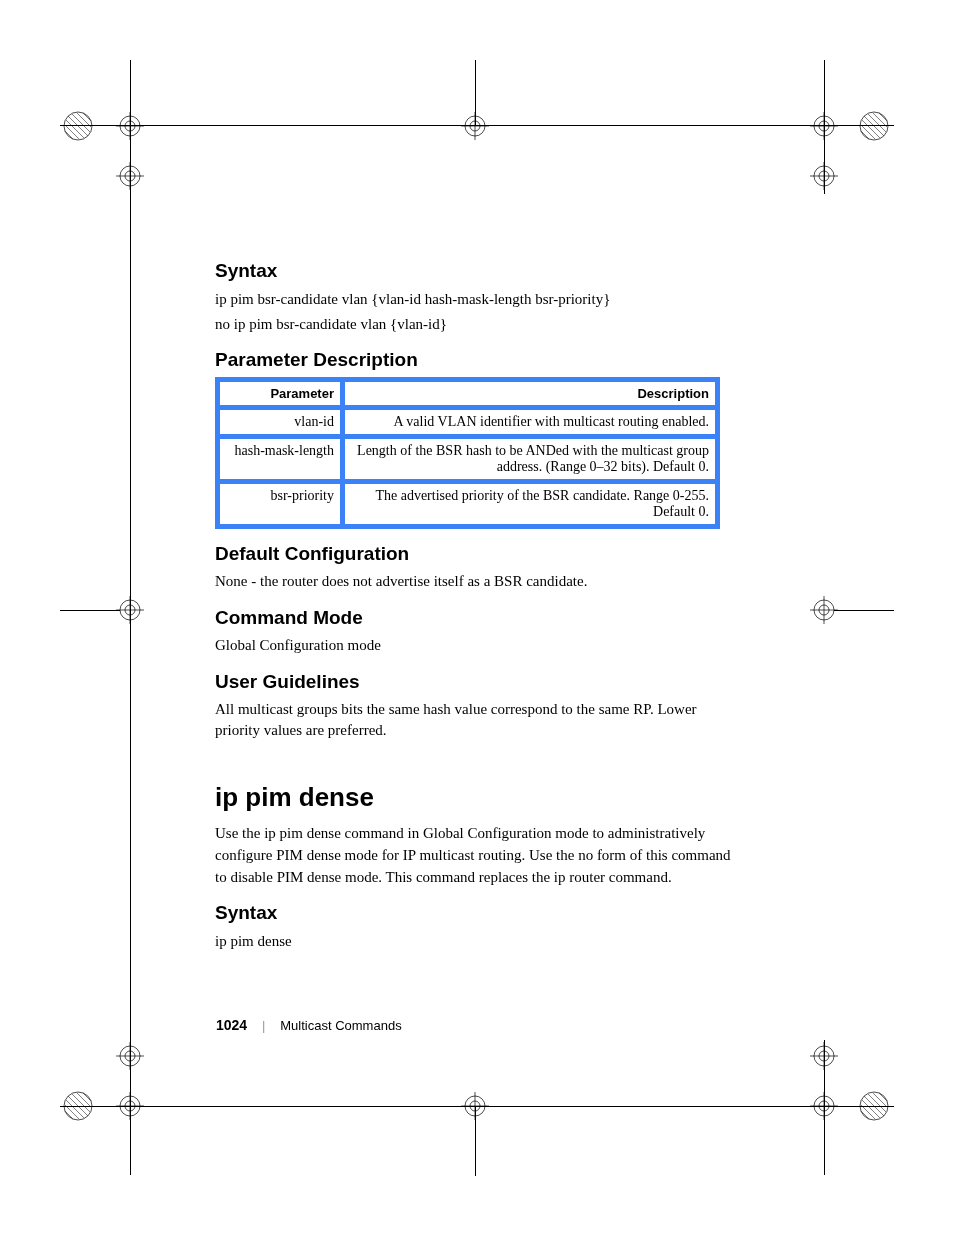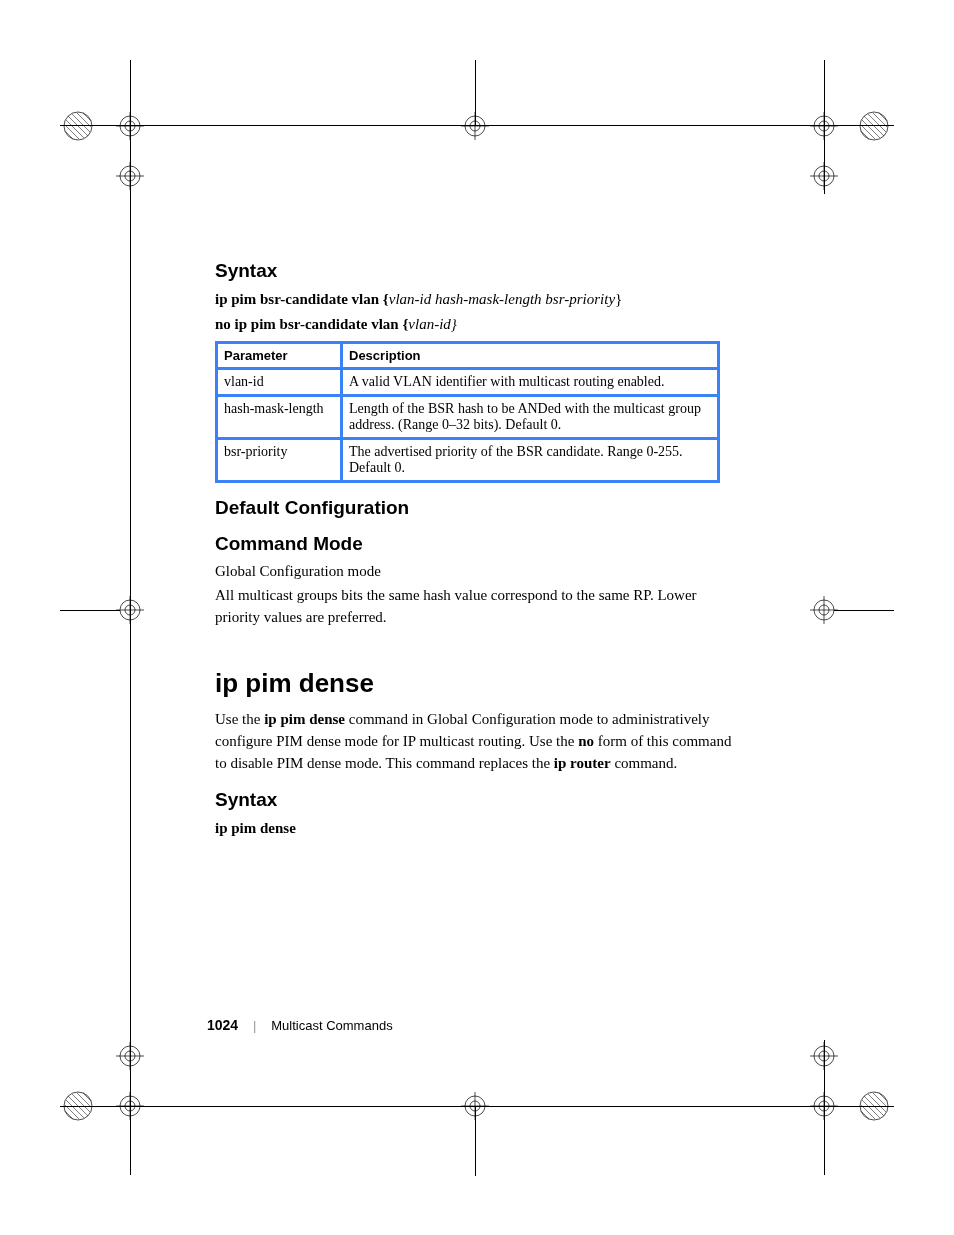--- a/index.html
+++ b/index.html
@@ -22,57 +22,57 @@
       font-weight: bold;
       font-size: 19px;
       margin-bottom: 6px;
       margin-top: 14px;
     }
     .syntax-line {
       font-size: 15px;
       line-height: 1.5;
       margin-bottom: 2px;
     }
-    .bold { font-weight: bold; }
-    .italic { font-style: italic; }
+    .bold { font-weight: normal; }
+    .italic { }
     .body-text {
       font-size: 15px;
       line-height: 1.45;
       margin-bottom: 2px;
     }
     table.param-table {
       border-collapse: collapse;
       width: 505px;
       margin-top: 6px;
       margin-bottom: 6px;
     }
     table.param-table th,
     table.param-table td {
-      border: 3px solid #3b82f6;
+      border: 5px solid #3b82f6;
       padding: 4px 6px;
-      text-align: left;
+      text-align: right;
       vertical-align: top;
       font-size: 14px;
     }
     table.param-table th {
       font-family: 'Helvetica Neue', Helvetica, Arial, sans-serif;
       font-weight: bold;
       font-size: 13px;
     }
     table.param-table td:first-child { width: 125px; }
     .command-title {
       font-family: 'Helvetica Neue', Helvetica, Arial, sans-serif;
       font-weight: bold;
       font-size: 26px;
       margin-top: 40px;
       margin-bottom: 10px;
     }
     .footer {
       position: absolute;
-      left: 207px;
+      left: 216px;
       top: 1017px;
       font-size: 13px;
     }
     .footer .pagenum {
       font-family: 'Helvetica Neue', Helvetica, Arial, sans-serif;
       font-weight: bold;
       font-size: 14px;
     }
     .footer .sep {
       margin: 0 12px;
@@ -104,20 +104,21 @@
 <div class="page-content">
 
   <div class="section-heading" style="margin-top:0">Syntax</div>
   <div class="syntax-line">
     <span class="bold">ip pim bsr-candidate vlan {</span><span class="italic">vlan-id hash-mask-length bsr-priority</span><span>}</span>
   </div>
   <div class="syntax-line">
     <span class="bold">no ip pim bsr-candidate vlan {</span><span class="italic">vlan-id}</span>
   </div>
 
+  <div class="section-heading">Parameter Description</div>
 
   <table class="param-table">
     <thead>
       <tr>
         <th>Parameter</th>
         <th>Description</th>
       </tr>
     </thead>
     <tbody>
       <tr>
@@ -129,24 +130,26 @@
         <td>Length of the BSR hash to be ANDed with the multicast group address. (Range 0–32 bits). Default 0.</td>
       </tr>
       <tr>
         <td>bsr-priority</td>
         <td>The advertised priority of the BSR candidate. Range 0-255. Default 0.</td>
       </tr>
     </tbody>
   </table>
 
   <div class="section-heading">Default Configuration</div>
+  <div class="body-text">None - the router does not advertise itself as a BSR candidate.</div>
 
   <div class="section-heading">Command Mode</div>
   <div class="body-text">Global Configuration mode</div>
 
+  <div class="section-heading">User Guidelines</div>
   <div class="body-text">All multicast groups bits the same hash value correspond to the same RP. Lower priority values are preferred.</div>
 
 
   <div class="command-title">ip pim dense</div>
 
   <div class="body-text">
     <span>Use the </span><span class="bold">ip pim dense</span><span> command in Global Configuration mode to administratively configure PIM dense mode for IP multicast routing. Use the </span><span class="bold">no</span><span> form of this command to disable PIM dense mode. This command replaces the </span><span class="bold">ip router</span><span> command.</span>
   </div>
 
   <div class="section-heading">Syntax</div>

